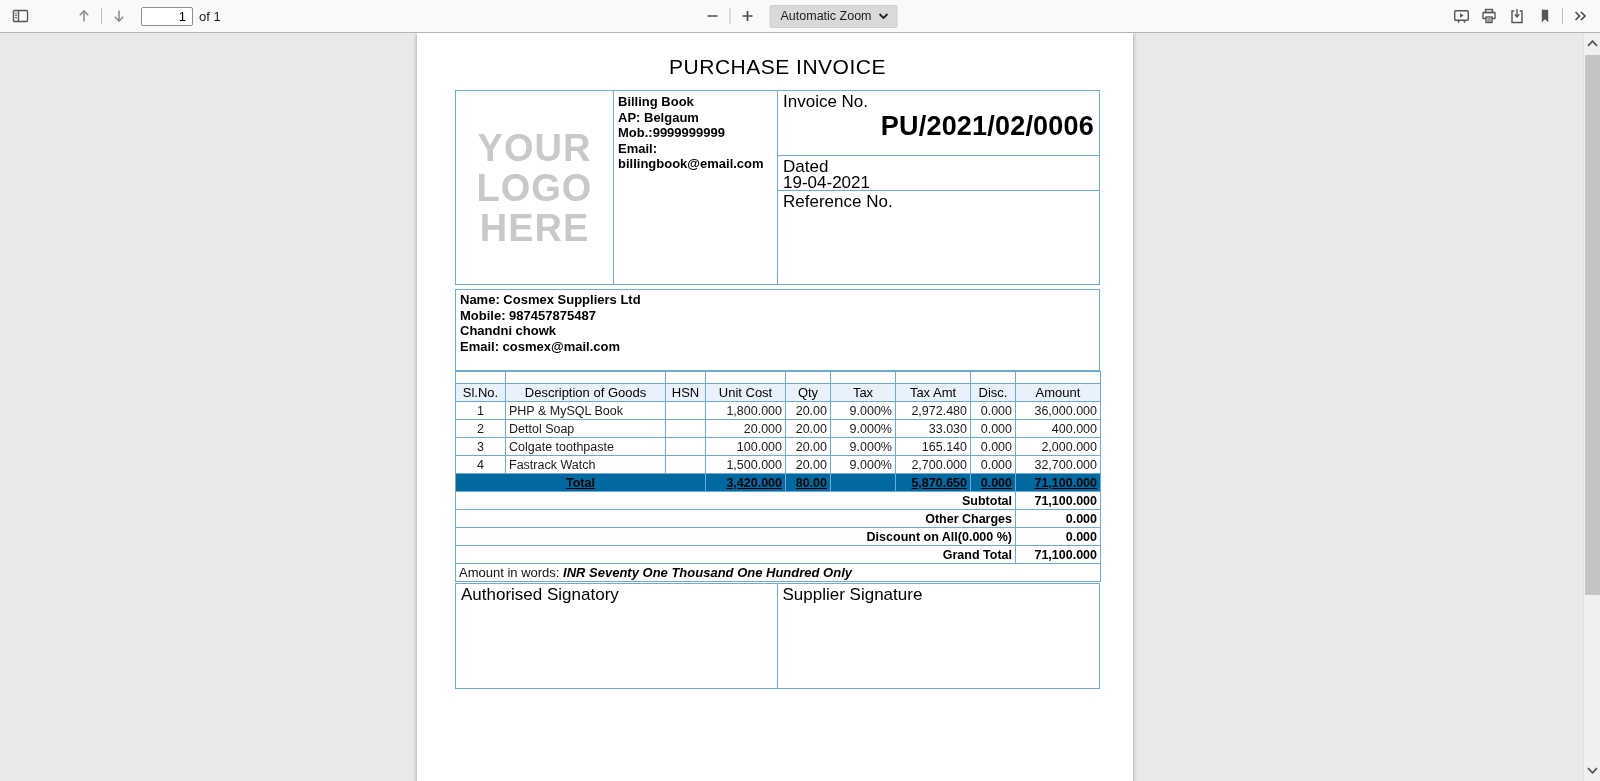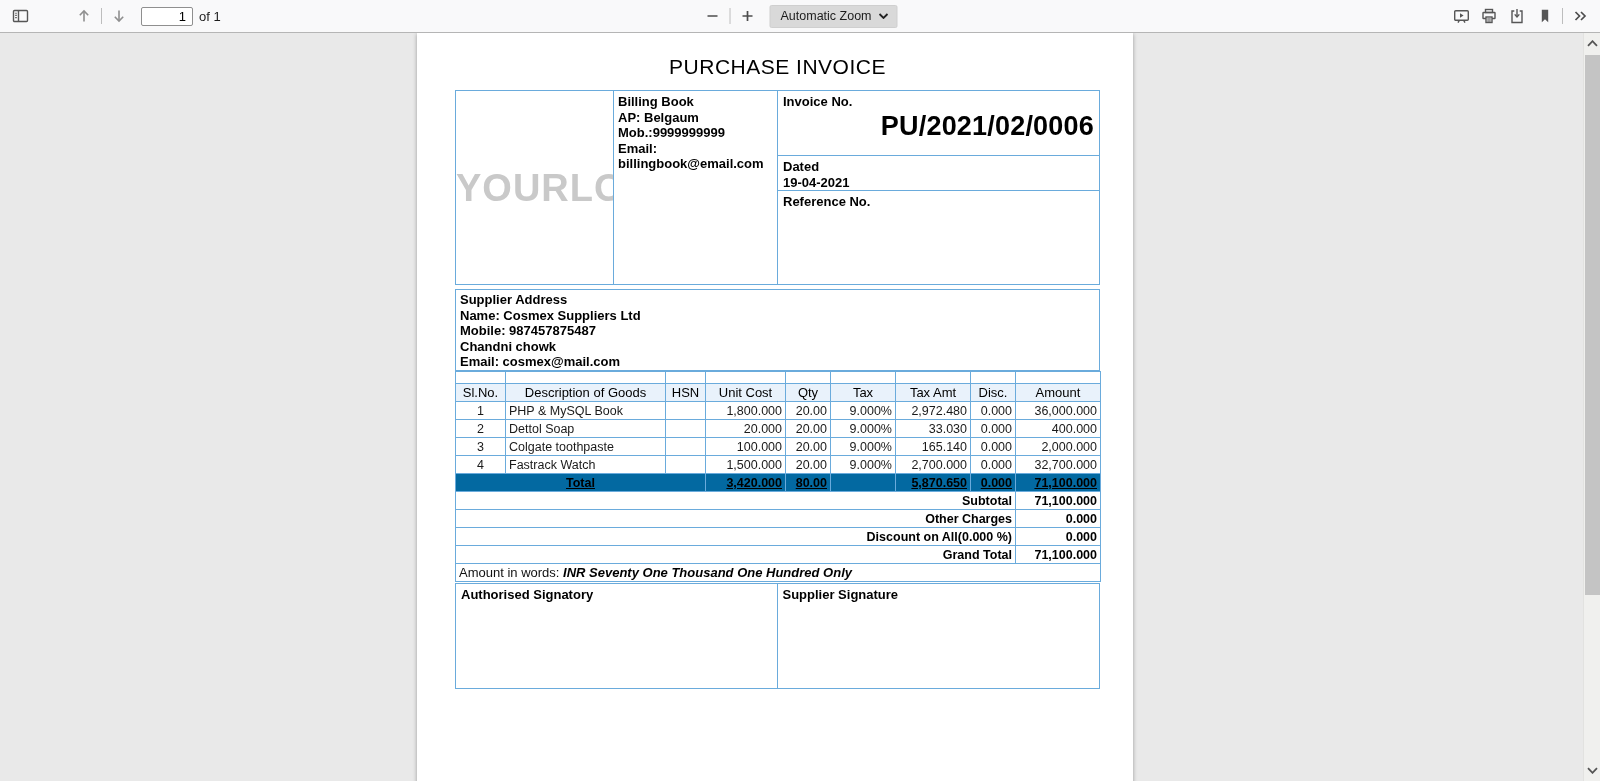--- a/index.html
+++ b/index.html
@@ -43,30 +43,30 @@
   .sb-thumb { position:absolute; left:1px; width:15px; top:22px; height:540px;
               background:#c4c4c4; cursor:pointer; }
 
   
   .inv-title { text-align:center; font-size:21px; font-weight:400; letter-spacing:.5px;
                margin-bottom:12px; line-height:23px; }
   .bd { border:1px solid #6aabdc; }
   .hdr-grid { display:grid; grid-template-columns:158px 164px 1fr; height:195px; }
   .hdr-cell { border-right:1px solid #6aabdc; overflow:hidden; }
   .hdr-cell:last-child { border-right:none; }
-  .logo-cell { display:flex; flex-direction:row; align-items:center; justify-content:flex-start; }
+  .logo-cell { display:flex; flex-direction:column; align-items:center; justify-content:center; }
   .logo-line { font-size:38px; font-weight:700; line-height:40px; color:#c9c9c9;
                letter-spacing:1px; }
   .billing-cell { padding:3px 4px; }
   .billing-line, .supplier-line { font-size:13px; font-weight:700; line-height:15.6px; }
   .invno-cell { display:flex; flex-direction:column; }
   .invno-top { border-bottom:1px solid #6aabdc; padding:3px 5px; height:65px; }
   .invno-mid { border-bottom:1px solid #6aabdc; padding:3px 5px; height:35px; }
   .invno-bot { padding:3px 5px; flex:1; }
-  .small-bold { font-size:13px; font-weight:700; line-height:16px; }
+  .small-bold { font-size:17px; font-weight:400; line-height:16px; }
   .inv-number { font-size:27px; font-weight:700; line-height:32px; letter-spacing:.2px;text-align:right; }
   .supplier-box { margin-top:4px; padding:2px 4px; height:82px; }
 
   table.items { width:645px; border-collapse:collapse; table-layout:fixed;
                 font-size:12.5px; color:#1a1a1a; }
   table.items td, table.items th { border:1px solid #6aabdc; padding:1px 3px;
                                    overflow:hidden; white-space:nowrap; }
   table.items th { background:#e9f2fb; font-size:13px; font-weight:400; color:#000;
                    height:18px; }
   table.items td { height:18px; }
@@ -227,21 +227,20 @@
             <div class="small-bold">Dated</div>
             <div class="small-bold">19-04-2021</div>
           </div>
           <div class="invno-bot">
             <div class="small-bold">Reference No.</div>
           </div>
         </div>
       </div>
 
       <div class="bd supplier-box">
-        <div class="supplier-line">Supplier Address</div>
         <div id="supplier-lines">
             <div class="supplier-line">Name: Cosmex Suppliers Ltd</div>
             <div class="supplier-line">Mobile: 987457875487</div>
             <div class="supplier-line">Chandni chowk</div>
             <div class="supplier-line">Email: cosmex@mail.com</div>
           </div>
       </div>
 
       <table class="items">
         <colgroup>

